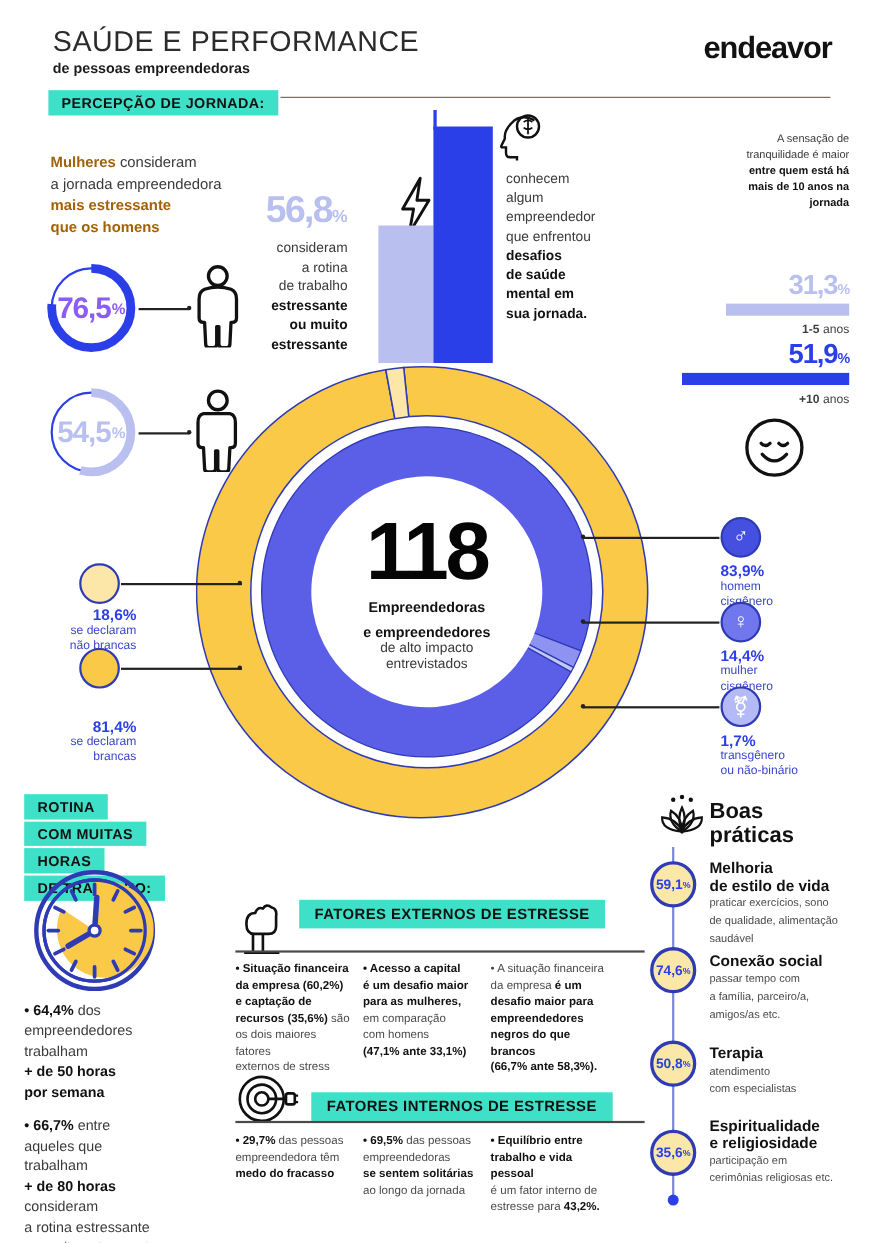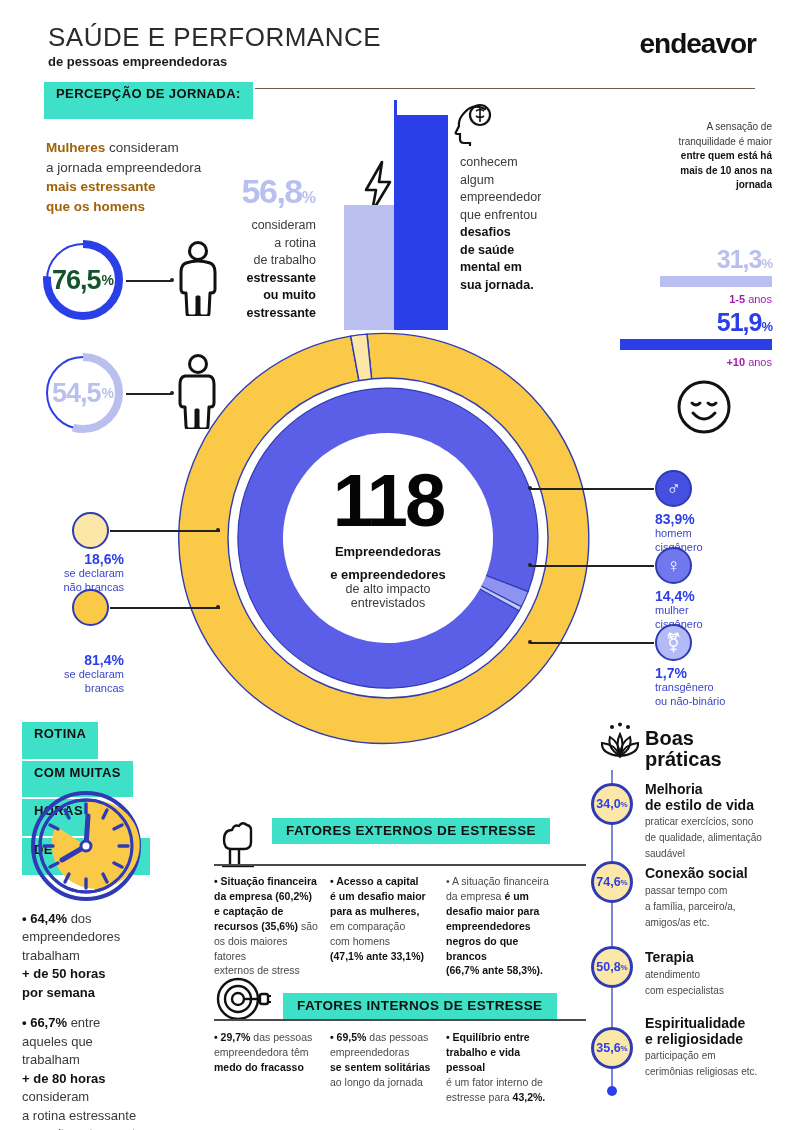--- a/index.html
+++ b/index.html
@@ -20,21 +20,21 @@
   }
   #brand-logo {
     right:44px; top:28px; font-size:28px; font-weight:bold;
     letter-spacing:-1px; color:#111;
   }
   #header-rule {
     left:255px; top:88px; width:500px; height:1px; background:#6b5c52;
   }
   .tealtag {
     background:#3fe0c8; color:#111; font-weight:bold;
-    font-size:13px; letter-spacing:.4px; padding:5px 12px 18px 12px;
+    font-size:13px; letter-spacing:.4px; padding:5px 12px 4px 12px;
     display:inline-block; line-height:1.05;
   }
   #sec-percepcao { left:44px; top:82px; }
 
   
   #left-intro {
     left:46px; top:138px; width:200px; font-size:13.5px; line-height:1.45;
     color:#3a3a3a;
   }
   #left-intro b { color:#a16207; }
@@ -66,21 +66,21 @@
 
   
   #tranq-text {
     right:28px; top:120px; width:200px; text-align:right;
     font-size:10px; line-height:1.45; color:#3a3a3a;
   }
   #tranq-text b { color:#111; }
   .tqnum { position:absolute; text-align:right; font-weight:bold; letter-spacing:-1px; }
   .tqnum .n { font-size:25px; } .tqnum .p { font-size:13px; }
   .tqbar { position:absolute; height:11px; }
-  .tqcap { position:absolute; text-align:right; font-size:12px; color:#a21caf; font-weight:bold; }
+  .tqcap { position:absolute; text-align:right; font-size:12px; color:#404040; font-weight:bold; }
   .tqcap span { font-weight:normal; font-size:11px; }
 
   
   #donut { left:178px; top:328px; width:420px; height:420px; }
 
   #center-118 { left:0; top:0; width:420px; height:420px;
       display:flex; flex-direction:column; align-items:center; justify-content:center; }
   #center-118 .n118 { font-size:74px; font-weight:bold; letter-spacing:-3px; color:#050505; line-height:.95;}
   #center-118 .c1 { font-size:13px; font-weight:bold; margin-top:8px; color:#111; }
   #center-118 .c2 { font-size:12.5px; color:#3a3a3a; }
@@ -152,21 +152,21 @@
   <span data-name="intro-text-3">a jornada empreendedora</span><br>
   <b data-name="intro-bold-4">mais estressante</b><br>
   <b data-name="intro-bold-5">que os homens</b>
 </div>
 
 <div class="ringwrap" style="left:40px; top:237px; width:86px; height:86px;" data-name="ring-chart-women">
   <svg width="86" height="86" viewBox="0 0 86 86">
     <circle cx="43" cy="43" r="36" fill="none" stroke="#2b3fe8" stroke-width="2"></circle>
     <circle cx="43" cy="43" r="36" fill="none" stroke="#2b3fe8" stroke-width="8" stroke-dasharray="173 53" transform="rotate(-90 43 43)"></circle>
   </svg>
-  <div class="ringlabel" style="color:#14532d;" data-name="ring-value-women">
+  <div class="ringlabel" style="color:#8b5cf6;" data-name="ring-value-women">
     <span class="num">76,5</span>
       <span class="pct">%</span>
   </div>
 </div>
 <div class="connector" style="left:126px; top:280px; width:46px;" data-name="connector-women"></div>
 <div class="dotend" style="left:170px; top:278px;" data-name="connector-dot-women"></div>
 <svg class="abs" style="left:176px; top:240px;" width="44" height="76" viewBox="0 0 44 76" data-name="person-icon-women">
   <circle cx="22" cy="11" r="8.5" fill="none" stroke="#111" stroke-width="3"></circle>
   <path d="M10 23 q12 -4 24 0 q5 2 5 9 l0 17 q0 4 -4 4 l-1 0 l-1 20 q0 3 -3 3 l-4 0 q-3 0 -3 -3 l0 -16 l-2 0 l0 16 q0 3 -3 3 l-4 0 q-3 0 -3 -3 l-1 -20 l-1 0 q-4 0 -4 -4 l0 -17 q0 -7 5 -9 z" fill="none" stroke="#111" stroke-width="3" stroke-linejoin="round"></path>
 </svg>
@@ -459,21 +459,21 @@
   <path d="M40 21 q1 11 -18 13 q5 -12 18 -13 z" fill="none" stroke="#111" stroke-width="2"></path>
 </svg>
 <div class="abs" id="bp-title" data-name="boas-praticas-title">
   <div>Boas</div>
   <div>práticas</div>
 </div>
 <div class="abs" id="bp-line" data-name="boas-praticas-timeline"></div>
 <div class="abs" id="bp-enddot" data-name="boas-praticas-timeline-end-dot"></div>
 
 <div class="bpnode" style="top:783px;" data-name="boas-praticas-node-1">
-  <span class="v">34,0</span>
+  <span class="v">59,1</span>
     <span class="p">%</span>
 </div>
 <div class="bptxt" style="top:782px;" data-name="boas-praticas-item-1">
   <div class="t">Melhoria</div>
   <div class="t">de estilo de vida</div>
   <div class="d">praticar exercícios, sono</div>
   <div class="d">de qualidade, alimentação</div>
   <div class="d">saudável</div>
 </div>
 

